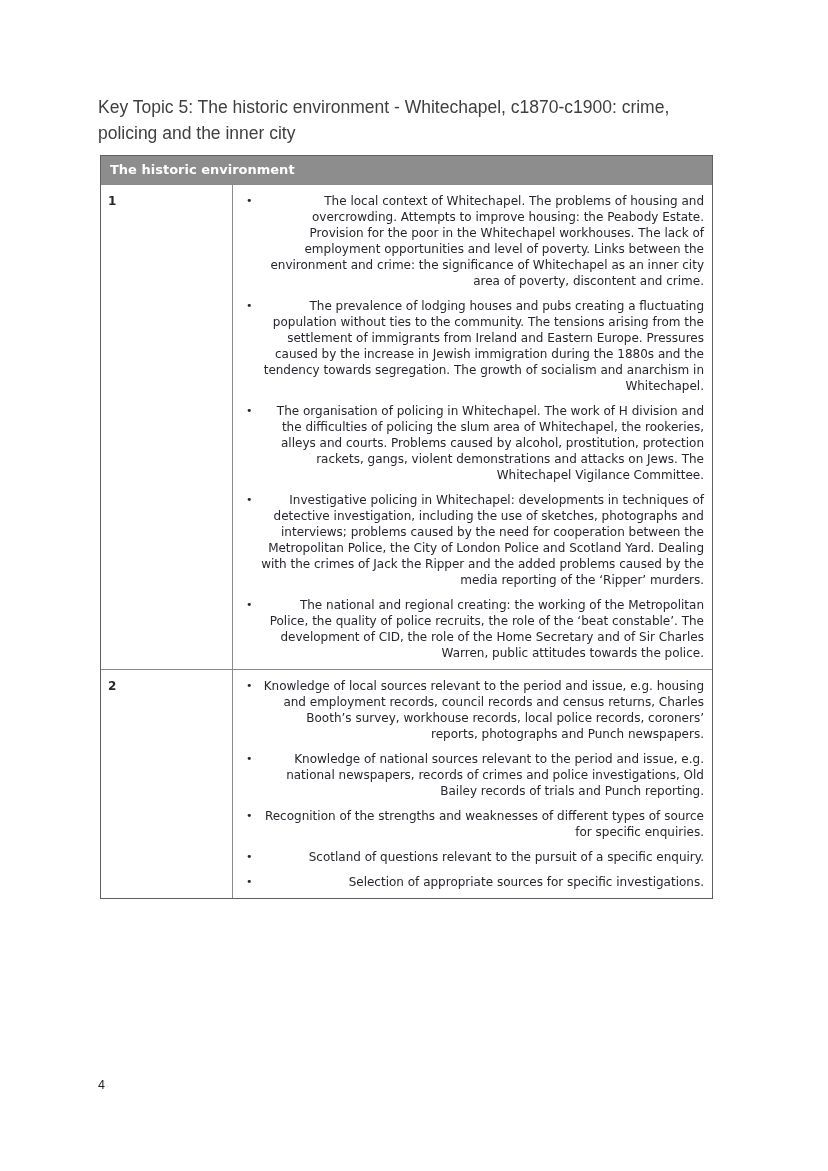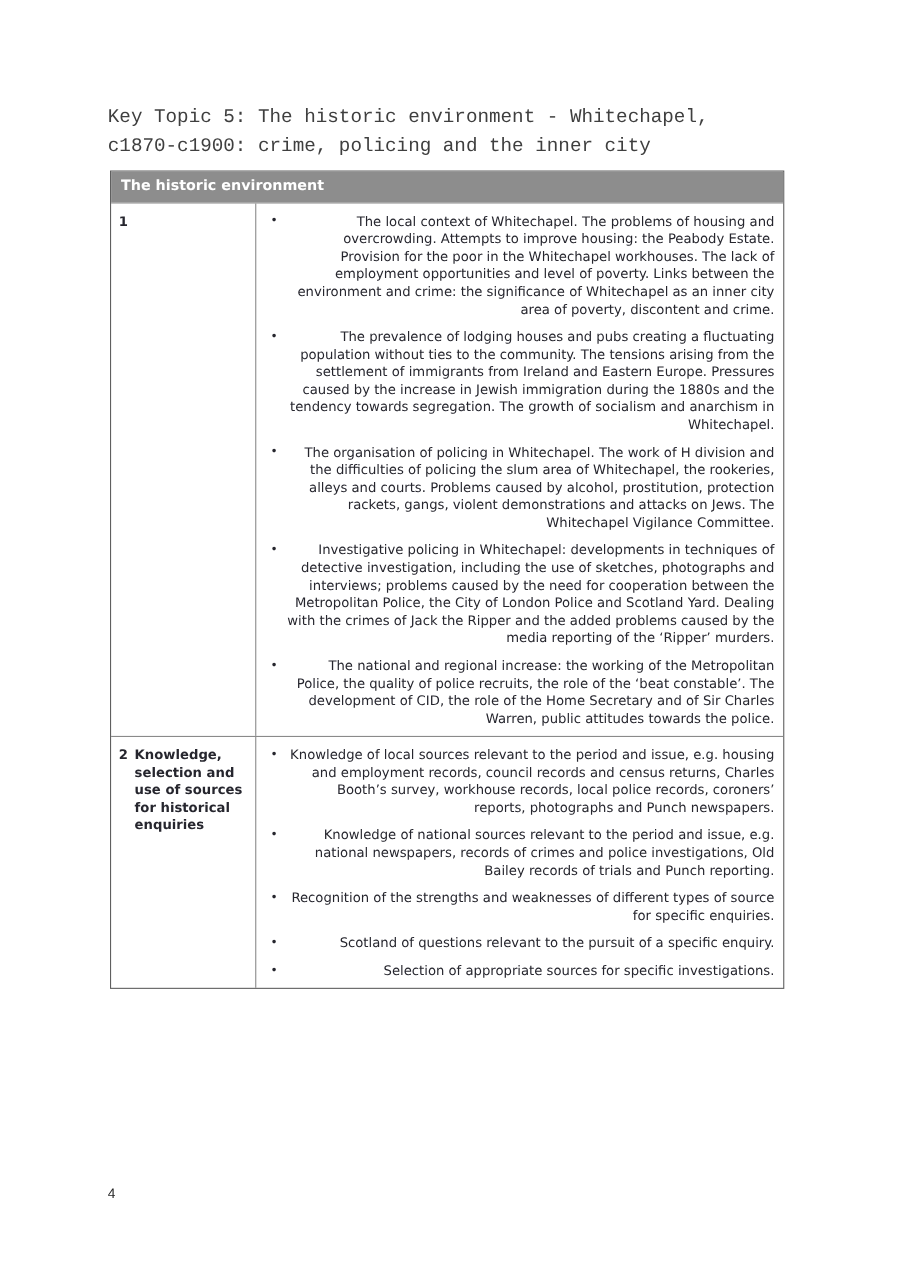--- a/index.html
+++ b/index.html
@@ -9,21 +9,21 @@
     height: 1171px;
     background: #ffffff;
     position: relative;
     font-family: "DejaVu Sans", sans-serif;
   }
   .doc-title {
     position: absolute;
     left: 98px;
     top: 94px;
     width: 612px;
-    font-family: Liberation Mono, monospace;
+    font-family: Liberation Sans, sans-serif;
     font-size: 17.5px;
     line-height: 1.5;
     color: #3f3f3f;
   }
   .spec-table {
     position: absolute;
     left: 100px;
     top: 155px;
     width: 613px;
     border: 1px solid #5f5f5f;
@@ -110,30 +110,29 @@
             <li>
               <span class="dot">•</span>
               <span class="bullet-text">The organisation of policing in Whitechapel. The work of H division and the difficulties of policing the slum area of Whitechapel, the rookeries, alleys and courts. Problems caused by alcohol, prostitution, protection rackets, gangs, violent demonstrations and attacks on Jews. The Whitechapel Vigilance Committee.</span>
             </li>
             <li>
               <span class="dot">•</span>
               <span class="bullet-text">Investigative policing in Whitechapel: developments in techniques of detective investigation, including the use of sketches, photographs and interviews; problems caused by the need for cooperation between the Metropolitan Police, the City of London Police and Scotland Yard. Dealing with the crimes of Jack the Ripper and the added problems caused by the media reporting of the ‘Ripper’ murders.</span>
             </li>
             <li>
               <span class="dot">•</span>
-              <span class="bullet-text">The national and regional increase: the working of the Metropolitan Police, the quality of police recruits, the role of the ‘beat constable’. The development of CID, the role of the Home Secretary and of Sir Charles Warren, public attitudes towards the police.</span>
+              <span class="bullet-text">The national and regional creating: the working of the Metropolitan Police, the quality of police recruits, the role of the ‘beat constable’. The development of CID, the role of the Home Secretary and of Sir Charles Warren, public attitudes towards the police.</span>
             </li>
           </ul>
       </div>
     </div>
 
     <div class="trow">
       <div class="cell-left">
         <span class="num">2</span>
-        <span class="topic">Knowledge, selection and use of sources for historical enquiries</span>
       </div>
       <div class="cell-right">
         <ul>
             <li>
               <span class="dot">•</span>
               <span class="bullet-text">Knowledge of local sources relevant to the period and issue, e.g. housing and employment records, council records and census returns, Charles Booth’s survey, workhouse records, local police records, coroners’ reports, photographs and Punch newspapers.</span>
             </li>
             <li>
               <span class="dot">•</span>
               <span class="bullet-text">Knowledge of national sources relevant to the period and issue, e.g. national newspapers, records of crimes and police investigations, Old Bailey records of trials and Punch reporting.</span>

